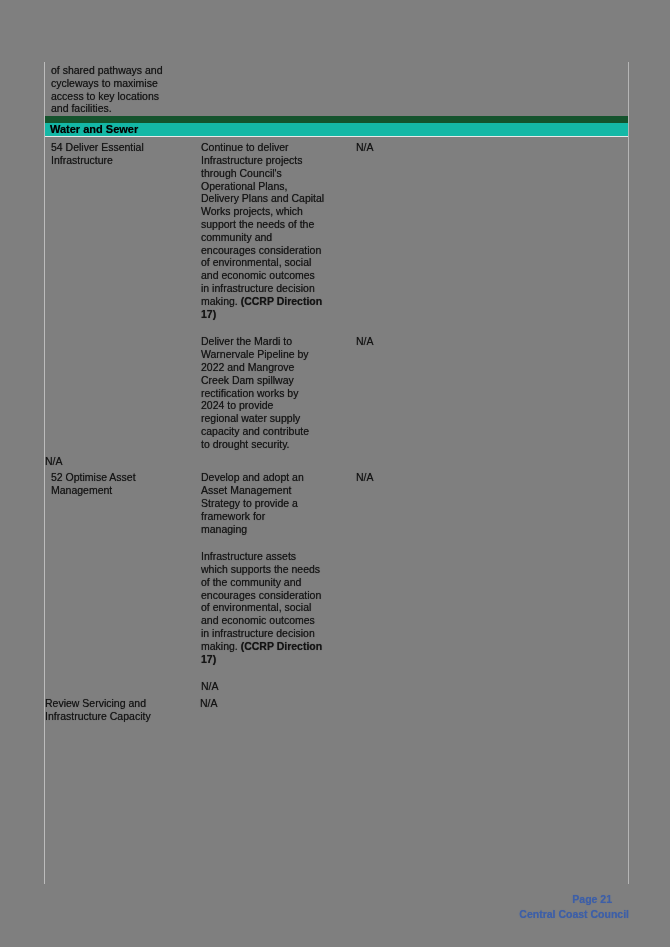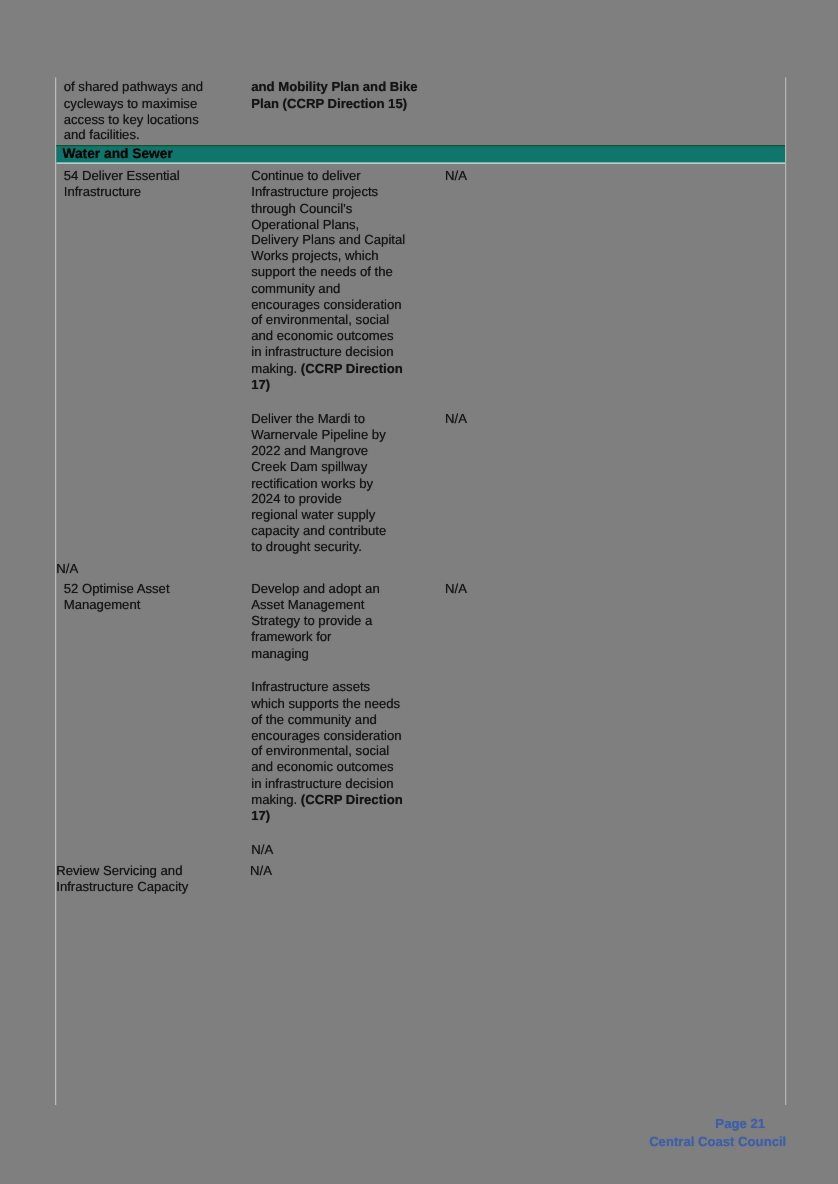--- a/index.html
+++ b/index.html
@@ -31,22 +31,22 @@
   .block:last-child { margin-bottom:0; }
   .b-text {
     width:155px; box-sizing:border-box;
     padding-top:2px; white-space:pre-line;
   }
   .b-status { padding-top:2px; white-space:pre; }
   .b { font-weight:bold; }
   .bold-all { font-weight:bold; }
   .section-bar {
     margin-top:1px;
-    background:#0f766e;
-    border-top:1px solid #14532d;
+    background:#14b8a6;
+    border-top:7px solid #14532d;
     border-bottom:1px solid #e9e9e9;
     font-weight:bold; font-size:11px; line-height:13px;
     padding-left:5px;
     color:#000;
   }
   .footer {
     position:absolute; right:41px; top:893px;
     text-align:right;
     font-size:10.5px; line-height:12px; font-weight:bold;
     color:#3d5fa8;
@@ -59,27 +59,20 @@
 
 <div class="page">
 
   <div class="doc-table">
 
     <div class="t-row" style="margin-top:0;">
       <div class="col-action">of shared pathways and
 cycleways to maximise
 access to key locations
 and facilities.</div>
-      <div class="col-body">
-        <div class="block">
-          <div class="b-text bold-all">and Mobility Plan and Bike
-Plan (CCRP Direction 15)</div>
-          <div class="b-status"></div>
-        </div>
-      </div>
     </div>
 
     <div class="section-bar">Water and Sewer</div>
 
     <div class="t-row">
       <div class="col-action">54 Deliver Essential
 Infrastructure</div>
       <div class="col-body">
         <div class="block">
           <div class="b-text"><span>Continue to deliver

